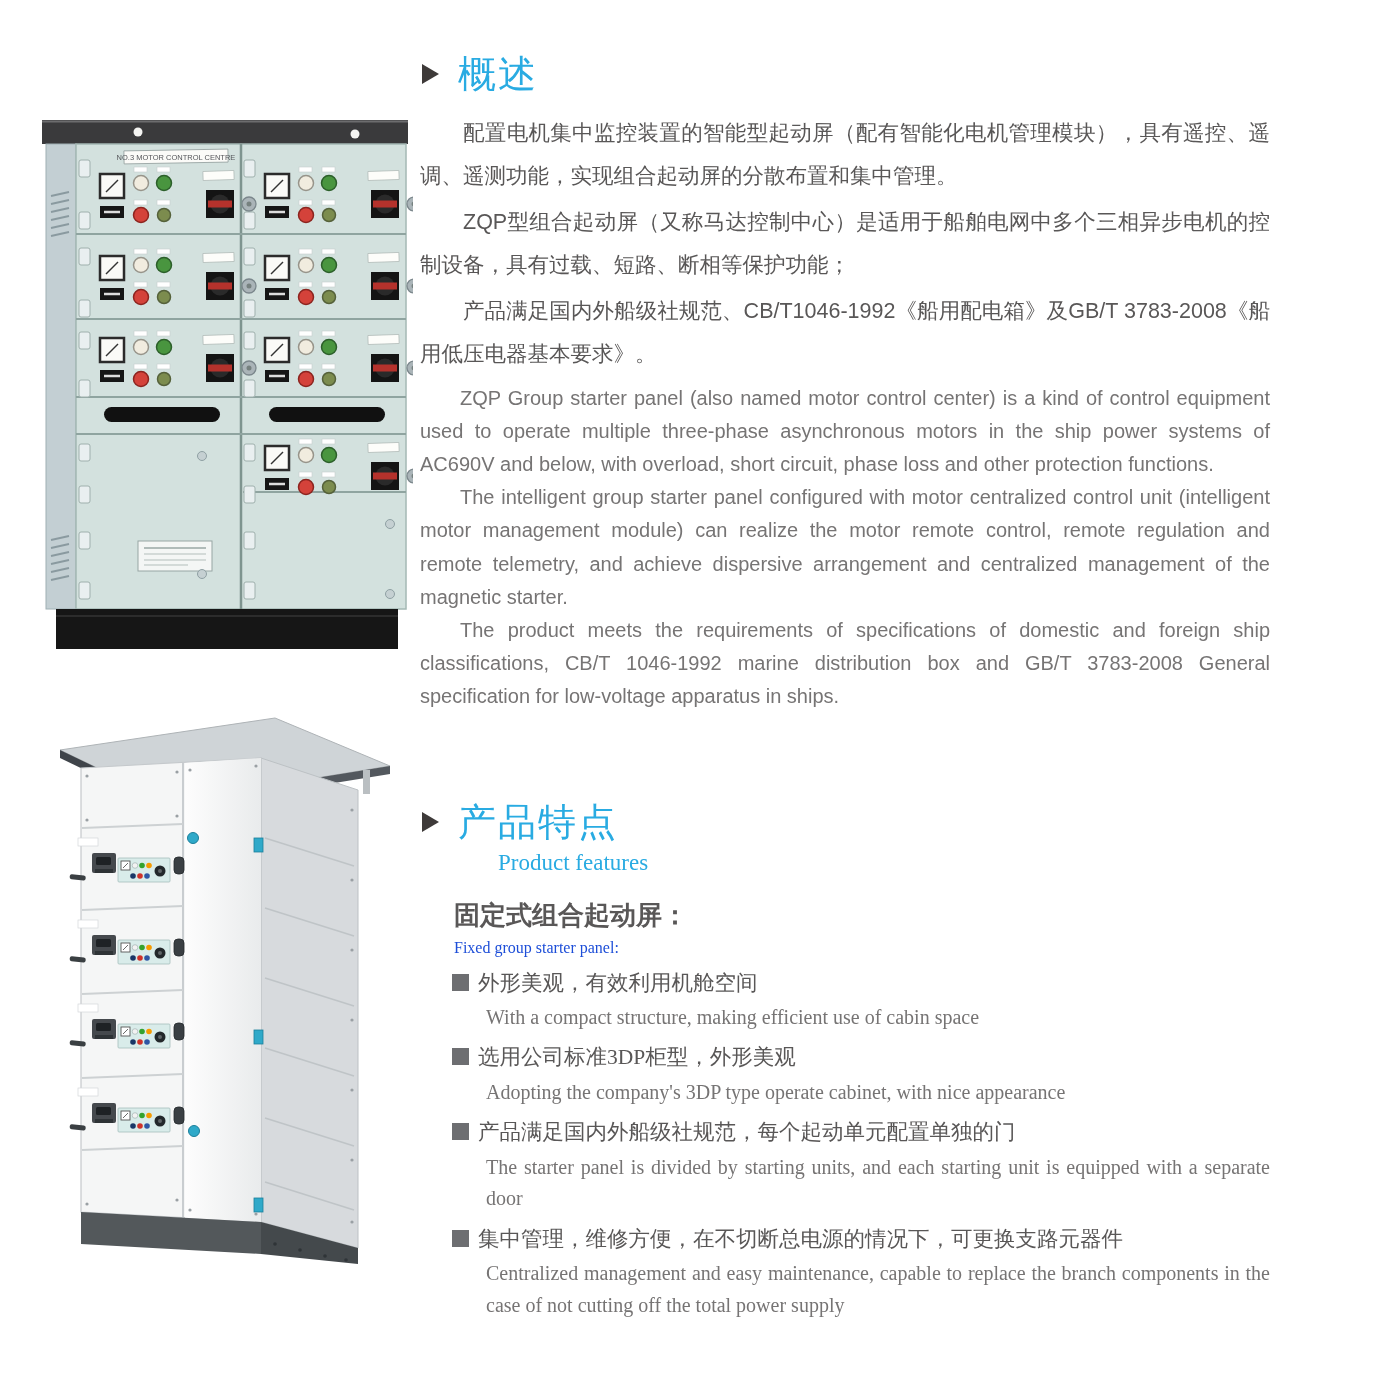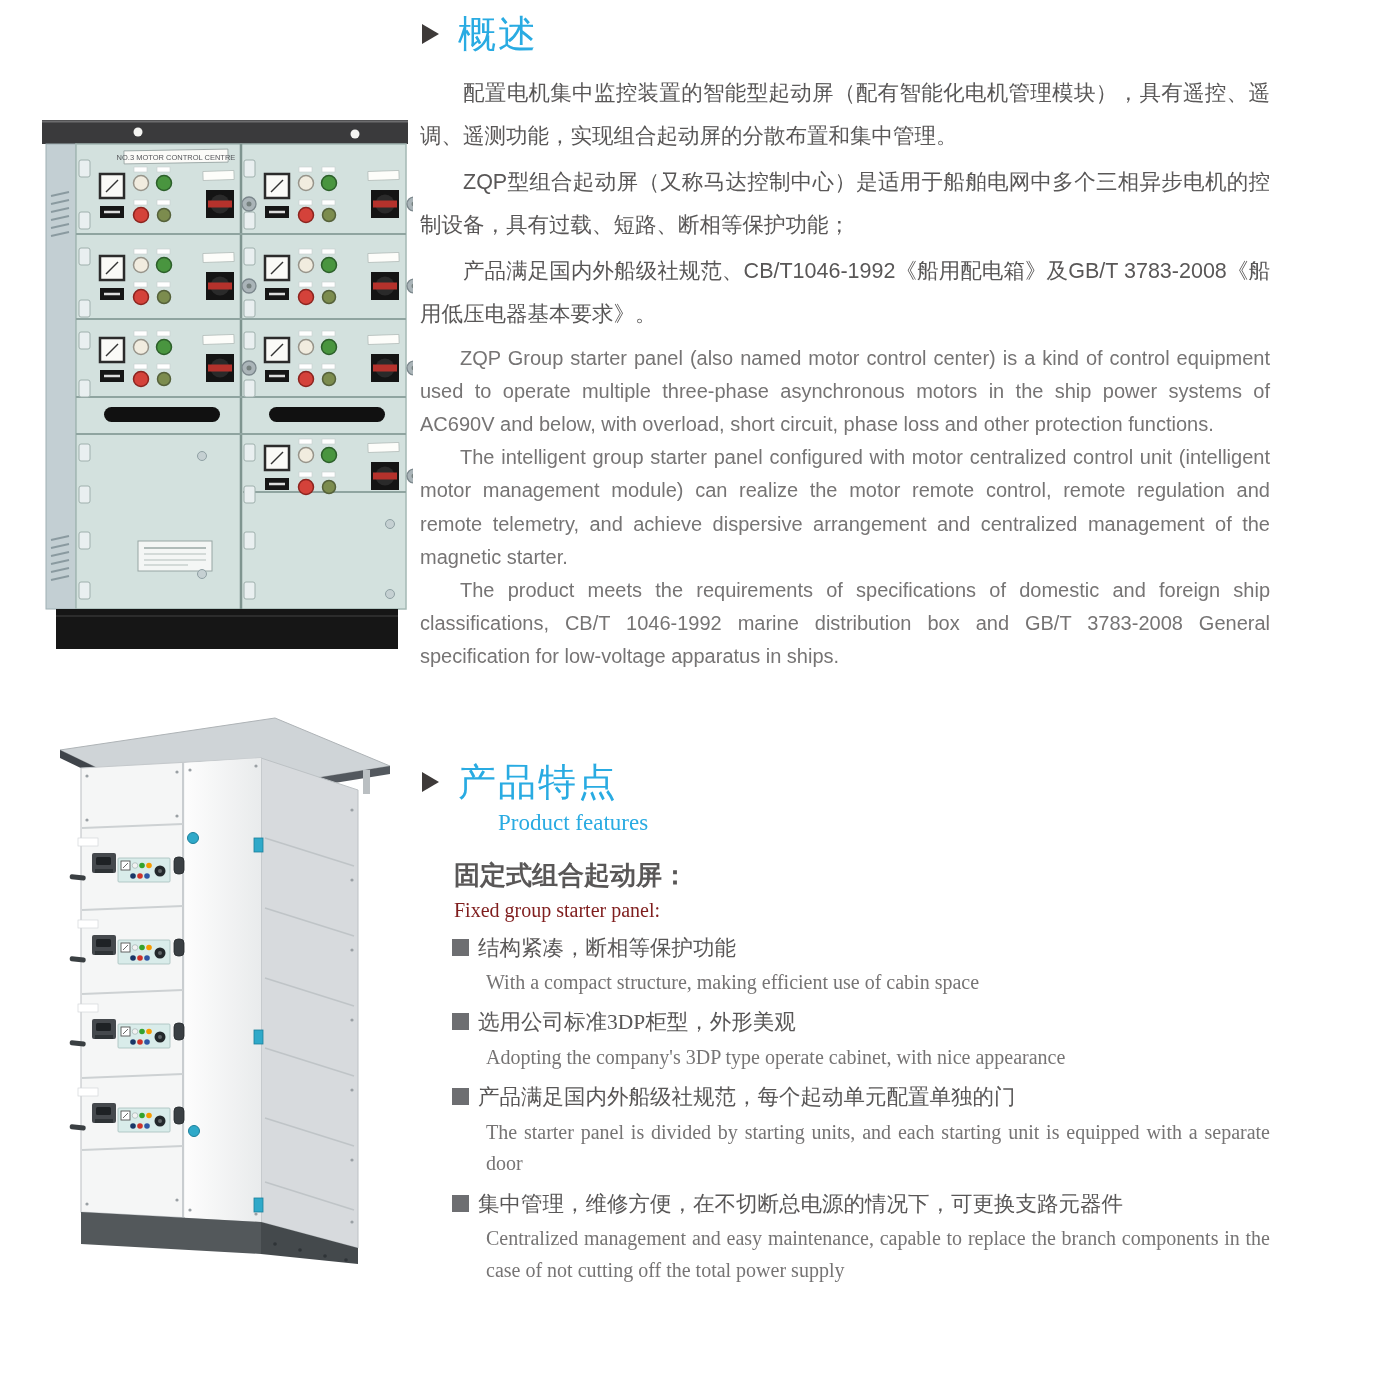--- a/index.html
+++ b/index.html
@@ -6,29 +6,29 @@
   .page{position:relative;width:1398px;height:1379px;background:#fff;overflow:hidden;
         font-family:"Liberation Sans","DejaVu Sans",sans-serif;}
 
   
   .sec{position:absolute;left:420px;width:850px;}
   .sec-overview{top:12px;}
   .sec-features{top:760px;font-family:Liberation Serif, serif;}
   .title-row{position:relative;padding-left:38px;}
   .marker{position:absolute;left:2px;top:12px;width:0;height:0;
           border-left:17px solid #3e3a39;border-top:10px solid transparent;border-bottom:10px solid transparent;}
-  .title-zh{font-size:38px;color:#29abe2;letter-spacing:2px;line-height:1.2;}
+  .title-zh{font-size:38px;color:#29abe2;letter-spacing:2px;line-height:1.2;margin-top:40px;}
   .title-en{font-size:23px;color:#29abe2;margin:4px 0 0 40px;}
   .zh-paras{margin-top:14px;}
   p.zh{font-size:21.5px;color:#595757;line-height:2.0;text-align:justify;text-indent:2em;margin:0 0 3px 0;}
   .en-paras{margin-top:6px;}
   p.en{font-size:20px;color:#767474;line-height:1.66;text-align:justify;text-indent:2em;margin:0;}
 
   .sub-zh{font-size:26px;font-weight:bold;color:#595757;margin:22px 0 0 34px;}
-  .sub-en{font-size:20px;color:#7f1d1d;margin:6px 0 10px 34px;}
+  .sub-en{font-size:16px;color:#1d4ed8;margin:6px 0 10px 34px;}
   .feat-list{margin-left:32px;width:818px;}
   .feat-zh{font-size:21.5px;color:#595757;line-height:1.5;margin-top:8px;}
   .sq{display:inline-block;width:17px;height:17px;background:#6d6e71;margin-right:9px;vertical-align:-1px;}
   .feat-en{font-size:20px;color:#767474;line-height:1.58;margin:3px 0 2px 34px;text-align:justify;}
 
   
   .img1{position:absolute;left:38px;top:104px;}
   .img2{position:absolute;left:60px;top:710px;}
   svg{display:block;}
 </style>
@@ -295,21 +295,21 @@
       <div class="title-zh">产品特点</div>
       <div class="title-en">Product features</div>
     </div>
 
     <div class="sub-zh">固定式组合起动屏：</div>
     <div class="sub-en">Fixed group starter panel:</div>
 
     <div class="feat-list">
       <div class="feat-item">
         <div class="feat-zh">
-          <span class="sq"></span><span>结构紧凑，断相等保护功能</span>
+          <span class="sq"></span><span>外形美观，有效利用机舱空间</span>
         </div>
         <div class="feat-en">With a compact structure, making efficient use of cabin space</div>
       </div>
       <div class="feat-item">
         <div class="feat-zh">
           <span class="sq"></span><span>选用公司标准3DP柜型，外形美观</span>
         </div>
         <div class="feat-en">Adopting the company's 3DP type operate cabinet, with nice appearance</div>
       </div>
       <div class="feat-item">

